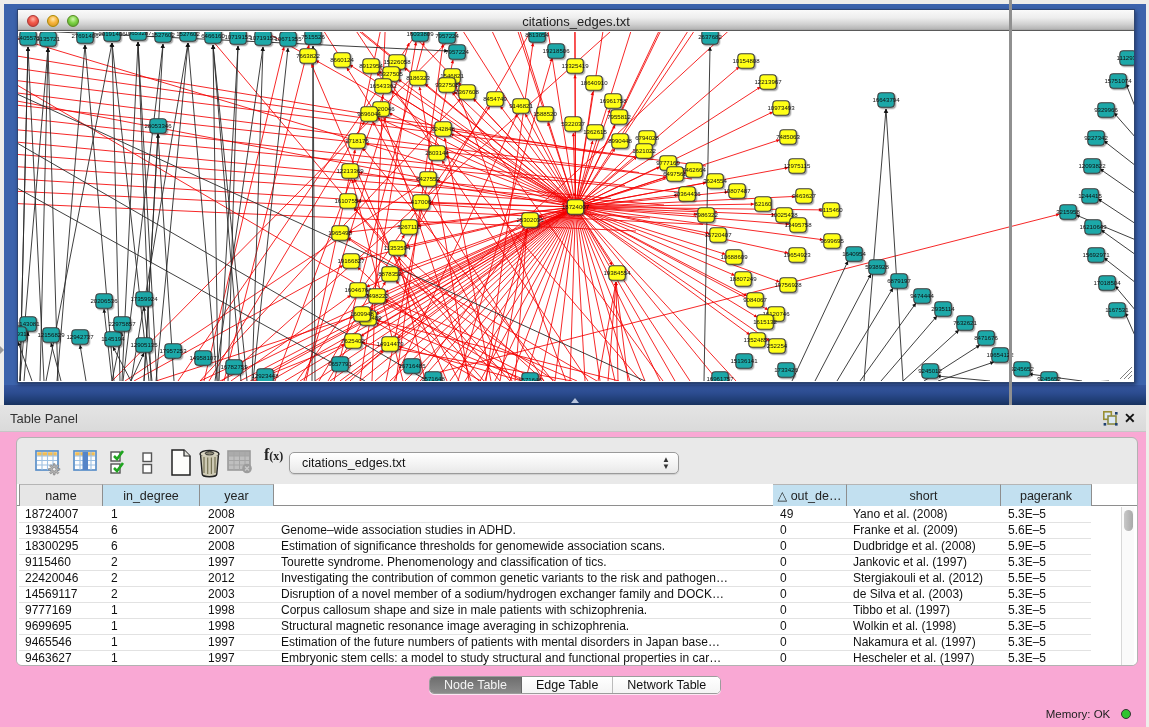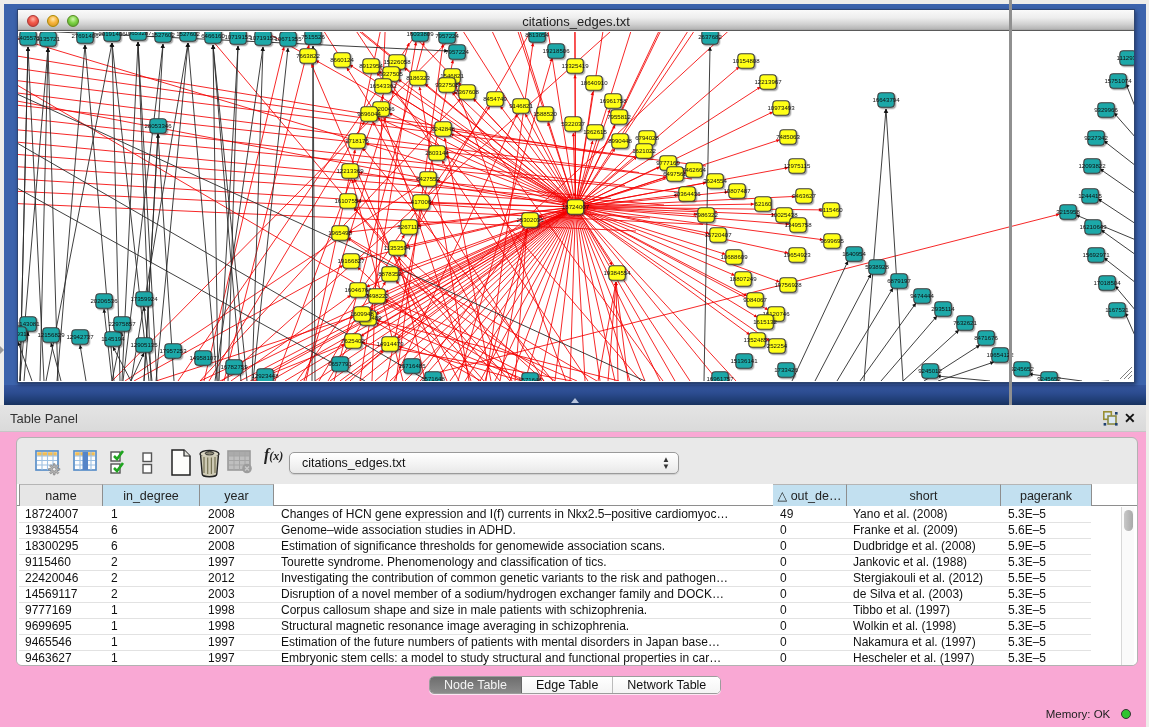--- a/index.html
+++ b/index.html
@@ -925,37 +925,36 @@
 <path d="M2.6 7.5 L4.2 26 a7.3 2.8 0 0 0 14.6 0 L20.4 7.5" fill="#cdc9b4" stroke="#222" stroke-width="1.4"></path>
 <path d="M6 9 v16 M9.7 9.5 v16.5 M13.4 9.5 v16.5 M17 9 v16" stroke="#777455" stroke-width="1.2"></path>
 </svg>
           <svg class="tbi" style="left:210px" width="26" height="30" viewBox="0 0 26 30">
 <rect x="1" y="3" width="22" height="19" fill="#bfbfbf" stroke="#9a9a9a" stroke-width="1.6"></rect>
 <rect x="2" y="4" width="20" height="4" fill="#ababab"></rect>
 <path d="M2 8 h20 M2 12.5 h20 M2 17 h20 M7 4 v18 M12.5 4 v18 M18 4 v18" stroke="#a5a5a5" stroke-width="1"></path>
 <circle cx="20" cy="20.5" r="4.8" fill="#9d9d9d"></circle>
 <path d="M18 18.5 l4 4 M22 18.5 l-4 4" stroke="#c9c9c9" stroke-width="1.4"></path>
 </svg>
-          <div class="tbi" style="left:247px;top:8px;font-size:16px;color:#222;font-family:'Liberation Serif',serif;font-style:italic;font-weight:bold">f<span style="font-size:12px">(x)</span></div>
+          <div class="tbi" style="left:247px;top:8px;font-size:16px;color:#222;font-family:'Liberation Serif',serif;font-weight:bold">f<span style="font-size:12px">(x)</span></div>
         <div id="combo">citations_edges.txt<div class="steppers">▲<br>▼</div></div>
       </div>
       <div id="tbl">
         <div class="hrow">
             <div class="hcell gray" style="left:2px;width:84px">name</div>
             <div class="hcell" style="left:86px;width:97px">in_degree</div>
             <div class="hcell" style="left:183px;width:74px">year</div>
             <div class="hcell" style="left:756px;width:74px">△ out_de…</div>
             <div class="hcell" style="left:830px;width:154px">short</div>
             <div class="hcell" style="left:984px;width:91px">pagerank</div>
           </div>
           <div class="trow" style="top:23px">
             <div class="c" style="left:6px;width:78px">18724007</div>
             <div class="c" style="left:92px;width:89px">1</div>
             <div class="c" style="left:189px;width:66px">2008</div>
-            <div class="c" style="left:262px;width:492px">Changes of HCN gene expression and I(f) currents in Nkx2.5–positive cardiomyoc…</div>
             <div class="c" style="left:761px;width:67px">49</div>
             <div class="c" style="left:834px;width:148px">Yano et al. (2008)</div>
             <div class="c" style="left:989px;width:84px">5.3E–5</div>
           </div>
           <div class="trow" style="top:39px">
             <div class="c" style="left:6px;width:78px">19384554</div>
             <div class="c" style="left:92px;width:89px">6</div>
             <div class="c" style="left:189px;width:66px">2007</div>
             <div class="c" style="left:262px;width:492px">Genome–wide association studies in ADHD.</div>
             <div class="c" style="left:761px;width:67px">0</div>
@@ -970,21 +969,21 @@
             <div class="c" style="left:761px;width:67px">0</div>
             <div class="c" style="left:834px;width:148px">Dudbridge et al. (2008)</div>
             <div class="c" style="left:989px;width:84px">5.9E–5</div>
           </div>
           <div class="trow" style="top:71px">
             <div class="c" style="left:6px;width:78px">9115460</div>
             <div class="c" style="left:92px;width:89px">2</div>
             <div class="c" style="left:189px;width:66px">1997</div>
             <div class="c" style="left:262px;width:492px">Tourette syndrome. Phenomenology and classification of tics.</div>
             <div class="c" style="left:761px;width:67px">0</div>
-            <div class="c" style="left:834px;width:148px">Jankovic et al. (1988)</div>
+            <div class="c" style="left:834px;width:148px">Jankovic et al. (1997)</div>
             <div class="c" style="left:989px;width:84px">5.3E–5</div>
           </div>
           <div class="trow" style="top:87px">
             <div class="c" style="left:6px;width:78px">22420046</div>
             <div class="c" style="left:92px;width:89px">2</div>
             <div class="c" style="left:189px;width:66px">2012</div>
             <div class="c" style="left:262px;width:492px">Investigating the contribution of common genetic variants to the risk and pathogen…</div>
             <div class="c" style="left:761px;width:67px">0</div>
             <div class="c" style="left:834px;width:148px">Stergiakouli et al. (2012)</div>
             <div class="c" style="left:989px;width:84px">5.5E–5</div>

